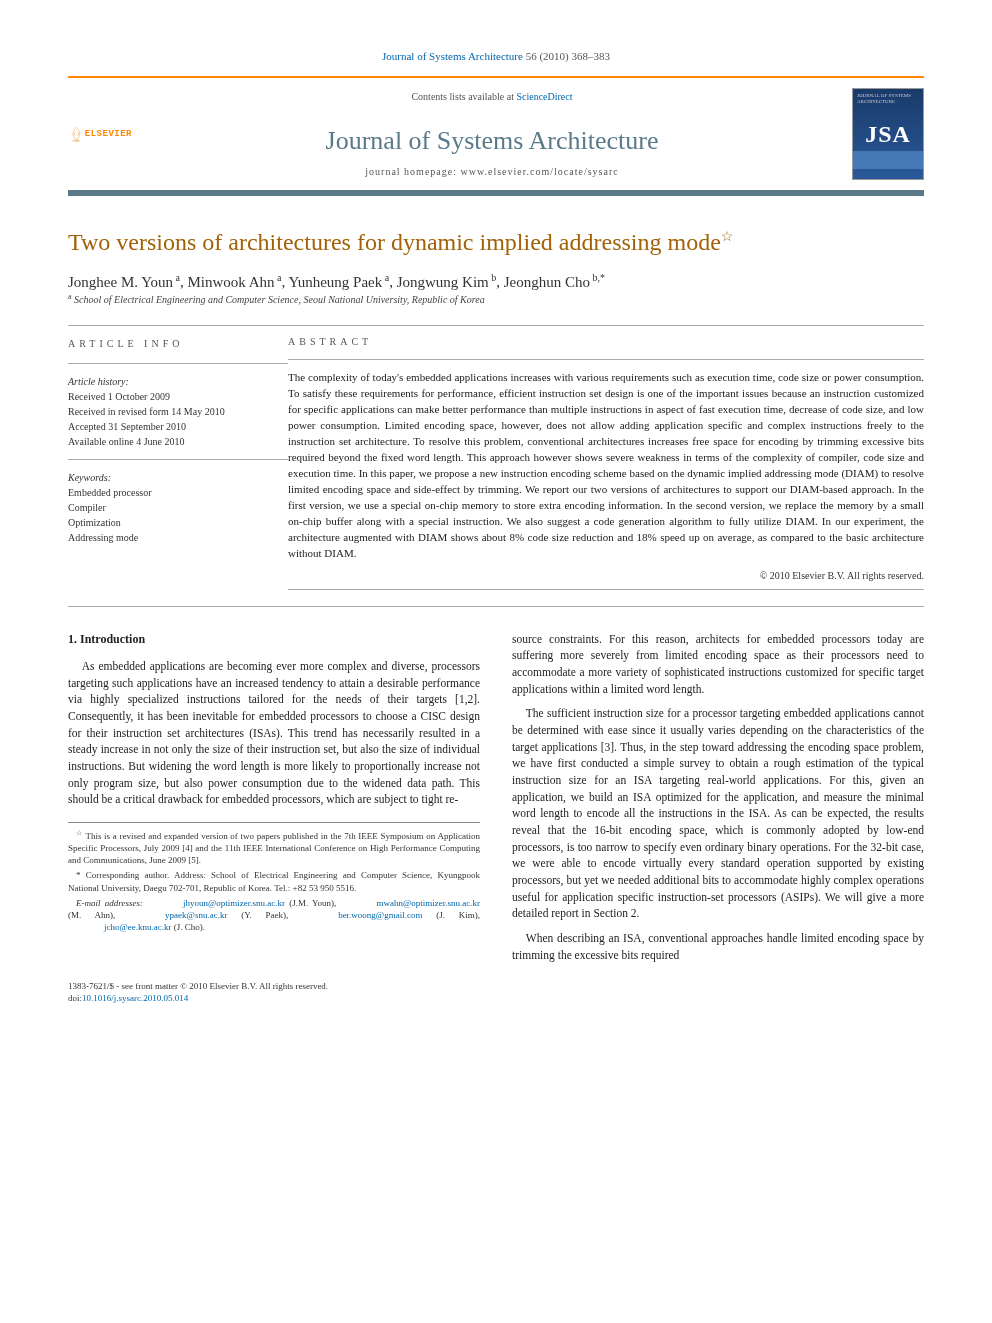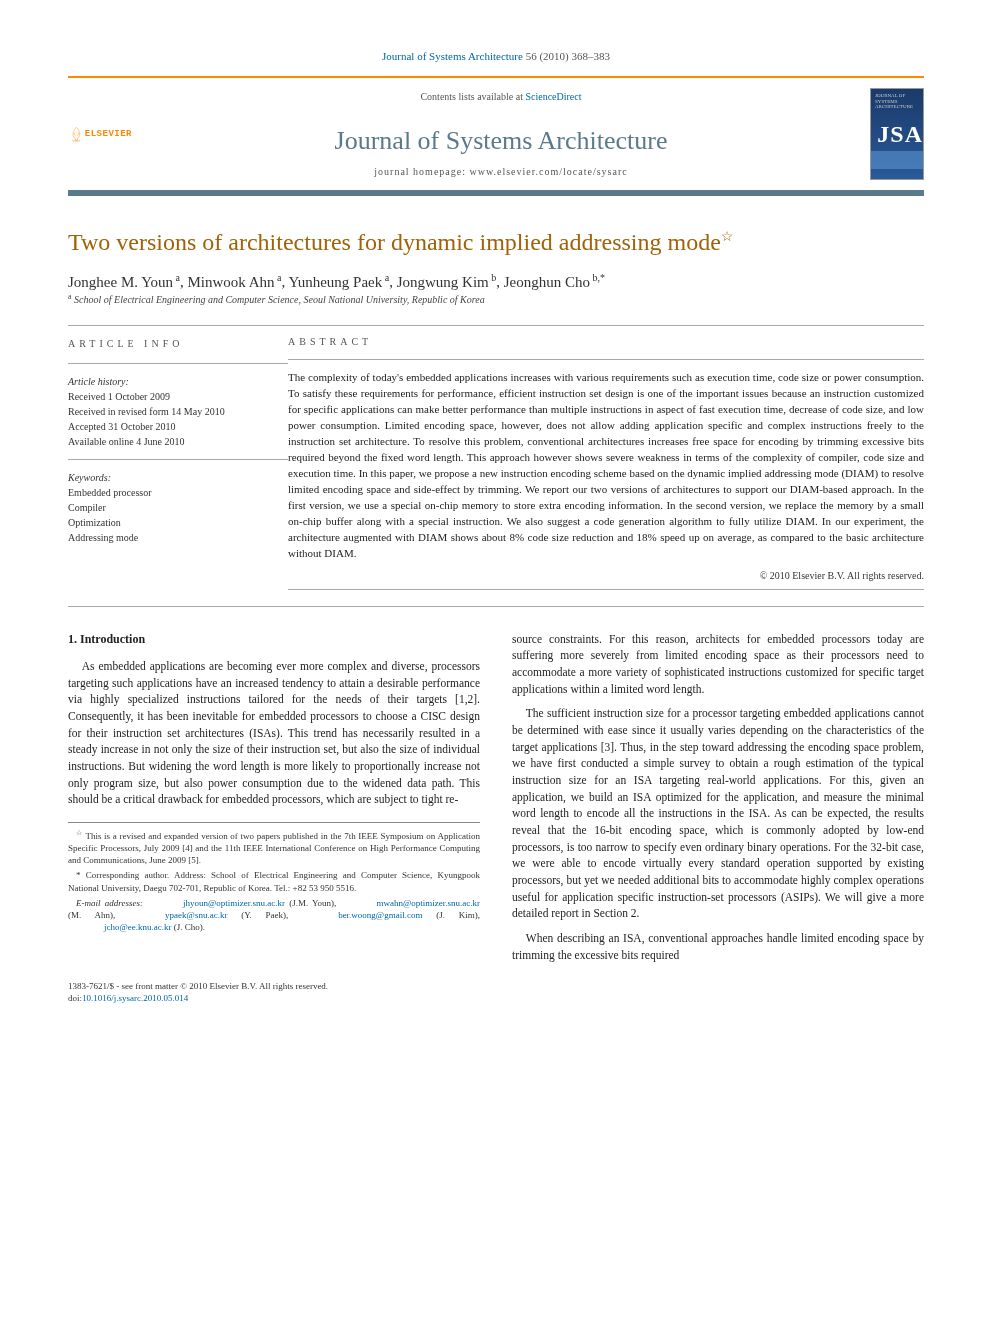--- a/index.html
+++ b/index.html
@@ -38,25 +38,25 @@
   .mast-contents a { color: #0066aa; text-decoration: none; }
   .mast-journal {
     font-family: 'Palatino Linotype', Palatino, serif;
     font-size: 26px;
     color: #5a7a8a;
     font-weight: normal;
     margin-bottom: 10px;
   }
   .mast-homepage { font-size: 10px; color: #555; letter-spacing: 1px; }
   .jsa-cover {
-    width: 54px; height: 92px;
+    width: 72px; height: 92px;
     background: linear-gradient(180deg, #1a3a6a 0%, #2a5a9a 100%);
     border: 1px solid #999;
     position: relative;
-    display: flex; flex-direction: column; align-items: flex-end; justify-content: center;
+    display: flex; flex-direction: column; align-items: center; justify-content: center;
     color: #fff;
   }
   .jsa-cover-top {
     position: absolute; top: 4px; left: 4px; right: 4px;
     font-size: 5px; color: #ccc; line-height: 1.1;
   }
   .jsa-cover-text { font-size: 24px; font-weight: bold; letter-spacing: 1px; }
   .jsa-cover-band { position: absolute; bottom: 10px; left: 0; right: 0; height: 18px; background: rgba(100,160,220,0.5); }
 
   h1.title {
@@ -192,21 +192,21 @@
   <div><sup>a</sup> <span>School of Electrical Engineering and Computer Science, Seoul National University, Republic of Korea</span></div>
 </div>
 
 <div class="meta-row">
   <div class="col-info">
     <div class="hd">ARTICLE INFO</div>
     <hr>
     <div class="hist-label">Article history:</div>
     <div>Received 1 October 2009</div>
     <div>Received in revised form 14 May 2010</div>
-    <div>Accepted 31 October 2010</div>
+    <div>Accepted 31 September 2010</div>
     <div>Available online 4 June 2010</div>
     <hr>
     <div class="hist-label">Keywords:</div>
     <div>Embedded processor</div>
     <div>Compiler</div>
     <div>Optimization</div>
     <div>Addressing mode</div>
   </div>
   <div class="col-abs">
     <div class="hd">ABSTRACT</div>

